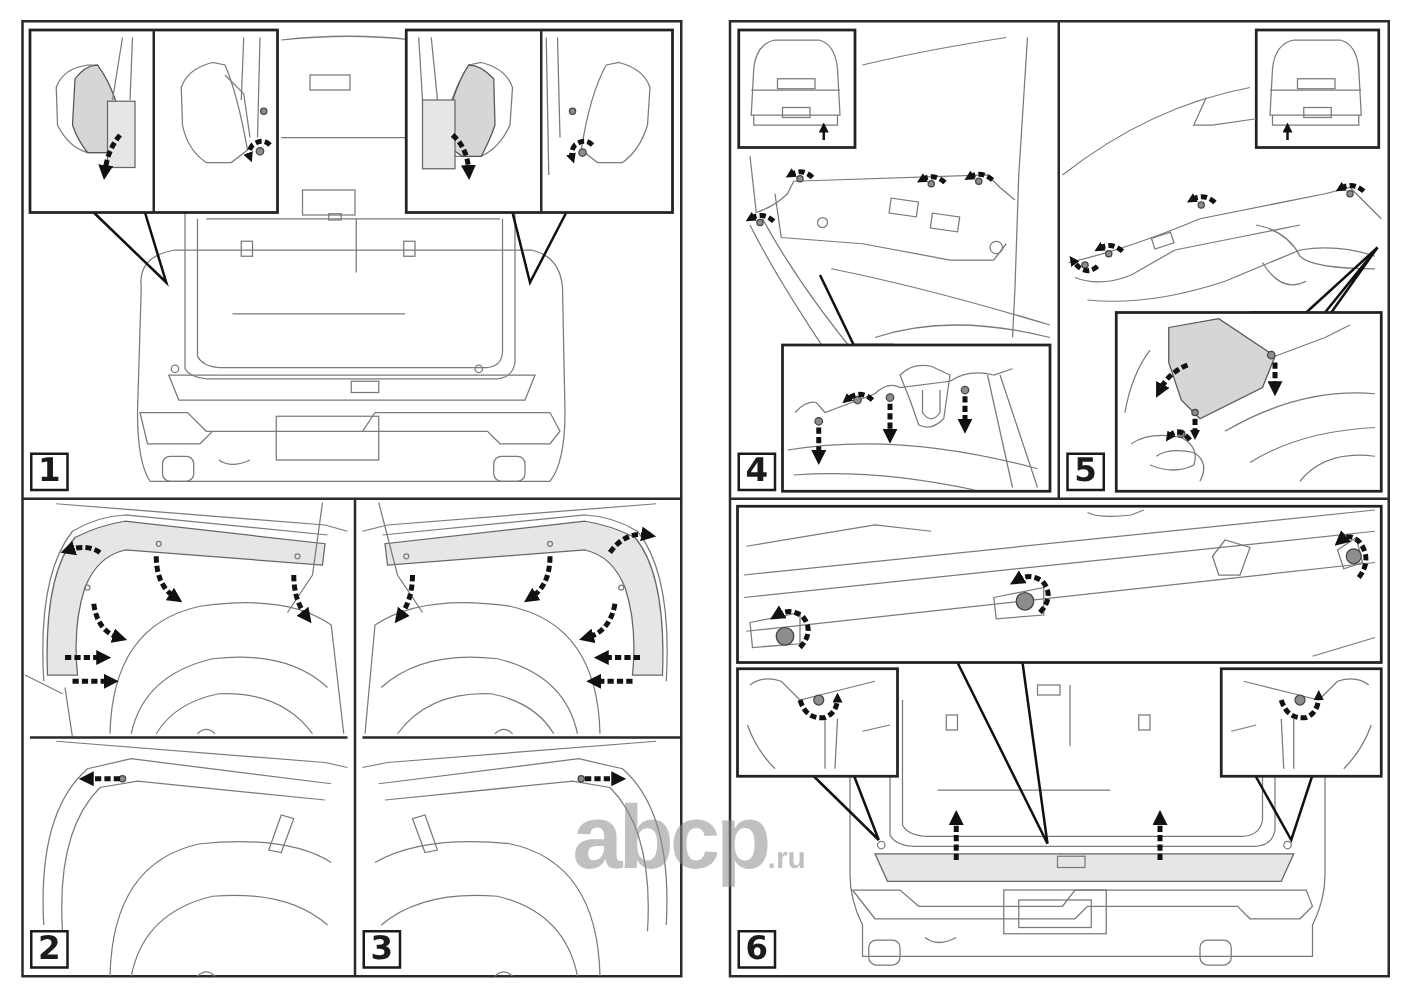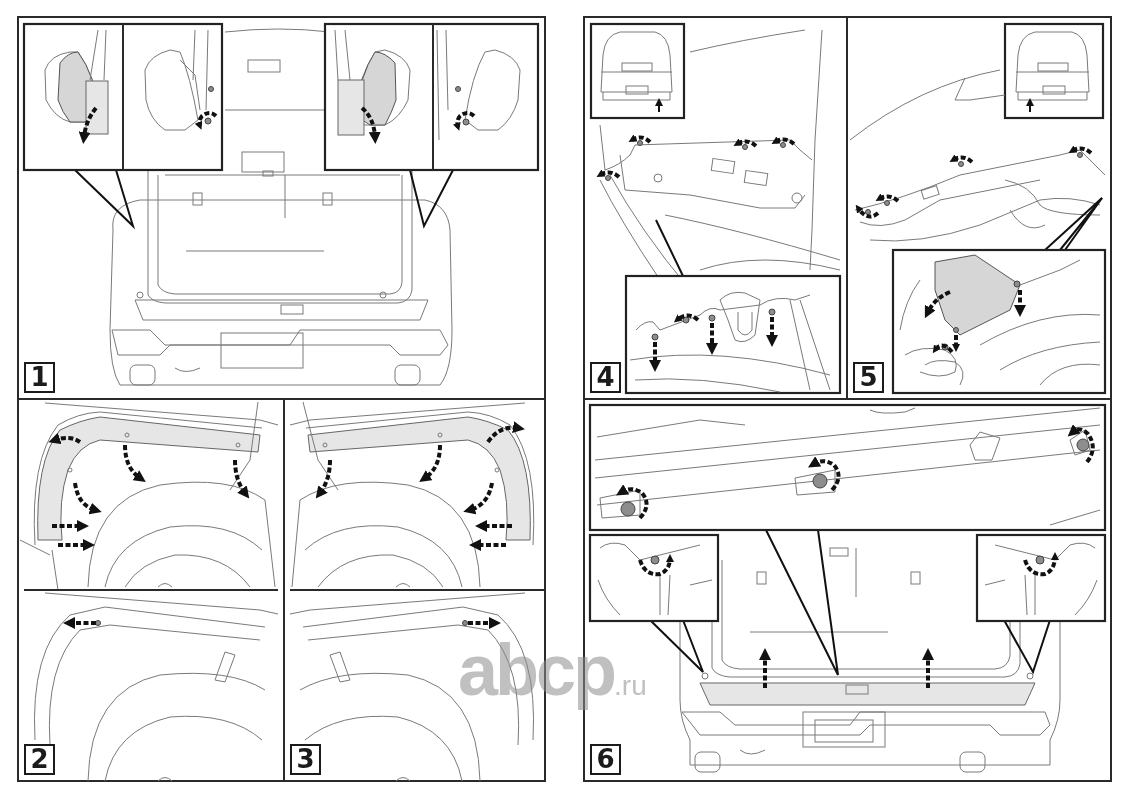--- a/index.html
+++ b/index.html
@@ -12,21 +12,21 @@
   .grey{fill:#d6d6d6;stroke:#555;stroke-width:1;}
   .lightgrey{fill:#e6e6e6;stroke:#666;stroke-width:1;}
   .bolt{fill:#8d8d8d;stroke:#444;stroke-width:1;}
   .arr{fill:none;stroke:#111;stroke-width:4;stroke-dasharray:5 2.5;}
   .arrs{fill:none;stroke:#111;stroke-width:2;}
   .head{fill:#111;}
   .lbl-box{position:absolute;width:31px;height:31px;border:2.5px solid #1b1b1b;background:#fff;box-sizing:border-box;
     font-family:"DejaVu Sans",sans-serif;font-weight:bold;font-size:26px;line-height:27px;text-align:center;color:#1b1b1b;}
   .wm{position:absolute;left:458px;top:630px;font-family:"Liberation Sans",sans-serif;font-weight:bold;font-size:72px;
     color:rgba(140,140,140,0.55);letter-spacing:-3px;line-height:80px;}
-  .wm small{font-size:28px;font-weight:normal;letter-spacing:0;}
+  .wm small{font-size:24px;font-weight:bold;letter-spacing:0;}
 </style>
 </head>
 <body>
 
 <svg width="1130" height="800" viewBox="0 0 1130 800">
   <defs>
     <marker id="ah" markerWidth="8" markerHeight="8" refX="4" refY="4" orient="auto" markerUnits="userSpaceOnUse">
       <path d="M0,0 L8,4 L0,8 z" class="head"></path>
     </marker>
     <marker id="ahb" markerWidth="12" markerHeight="12" refX="5" refY="6" orient="auto" markerUnits="userSpaceOnUse">

